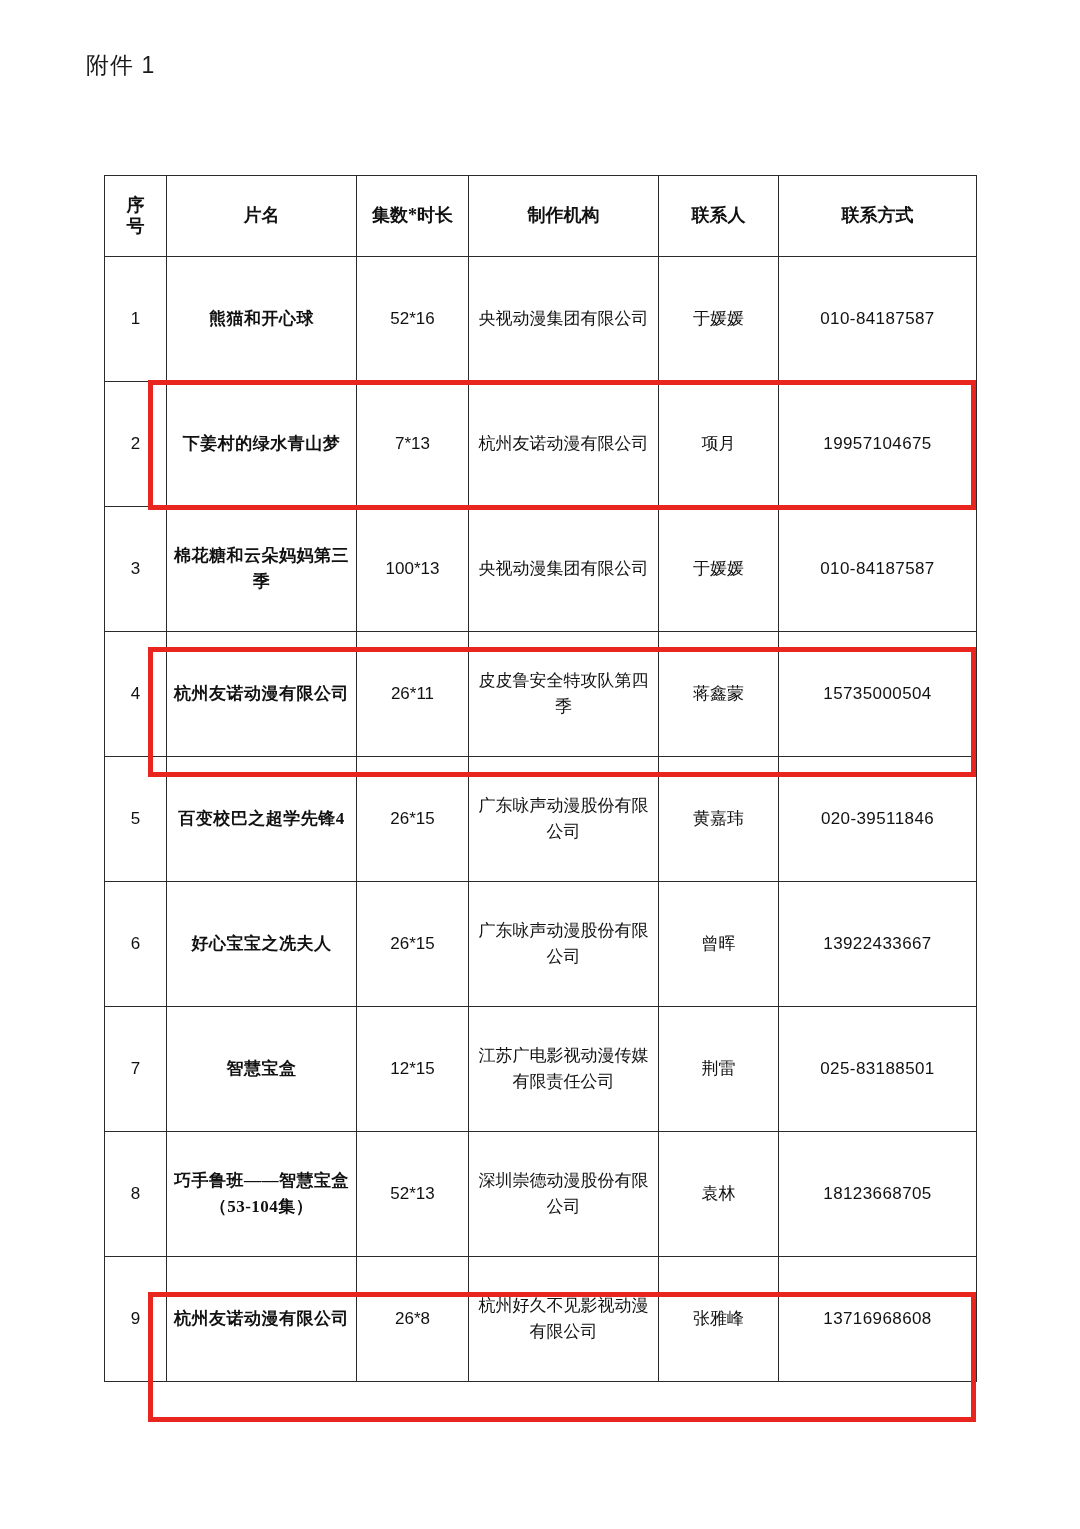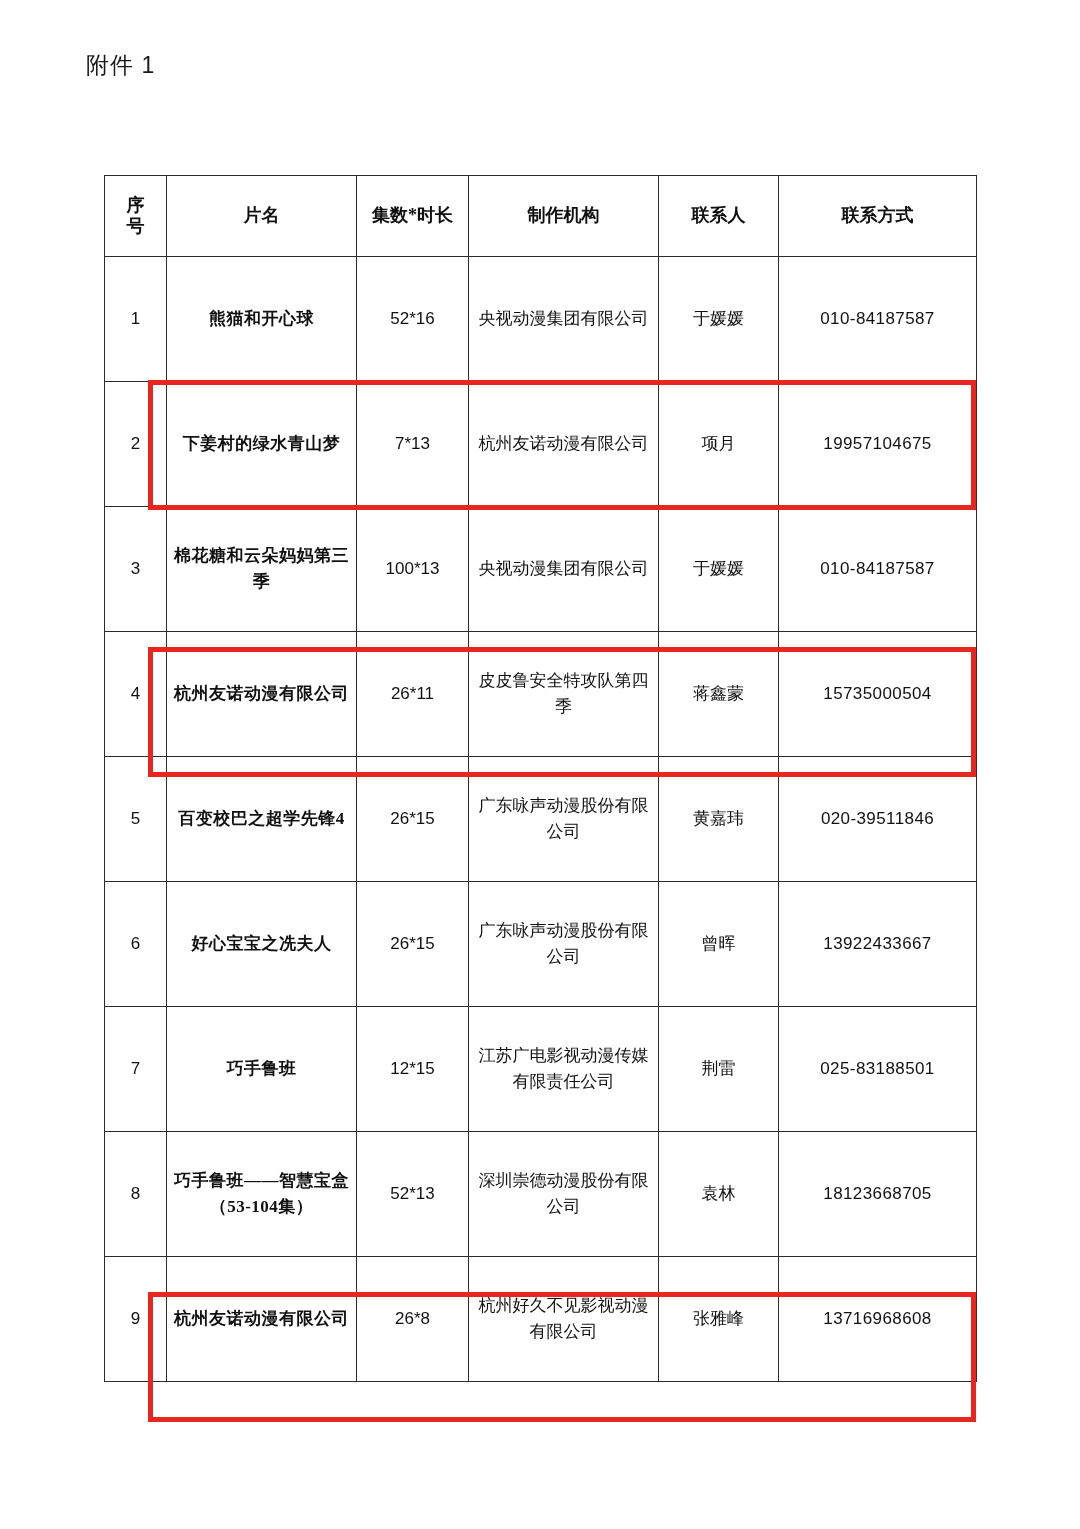--- a/index.html
+++ b/index.html
@@ -168,21 +168,21 @@
           <tr>
             <td class="cell-idx">6</td>
             <td class="cell-title">好心宝宝之冼夫人</td>
             <td class="cell-eps">26*15</td>
             <td class="cell-org">广东咏声动漫股份有限公司</td>
             <td class="cell-contact">曾晖</td>
             <td class="cell-phone">13922433667</td>
           </tr>
           <tr>
             <td class="cell-idx">7</td>
-            <td class="cell-title">巧手鲁班</td>
+            <td class="cell-title">智慧宝盒</td>
             <td class="cell-eps">12*15</td>
             <td class="cell-org">江苏广电影视动漫传媒有限责任公司</td>
             <td class="cell-contact">荆雷</td>
             <td class="cell-phone">025-83188501</td>
           </tr>
           <tr>
             <td class="cell-idx">8</td>
             <td class="cell-title">巧手鲁班——智慧宝盒（53-104集）</td>
             <td class="cell-eps">52*13</td>
             <td class="cell-org">深圳崇德动漫股份有限公司</td>

